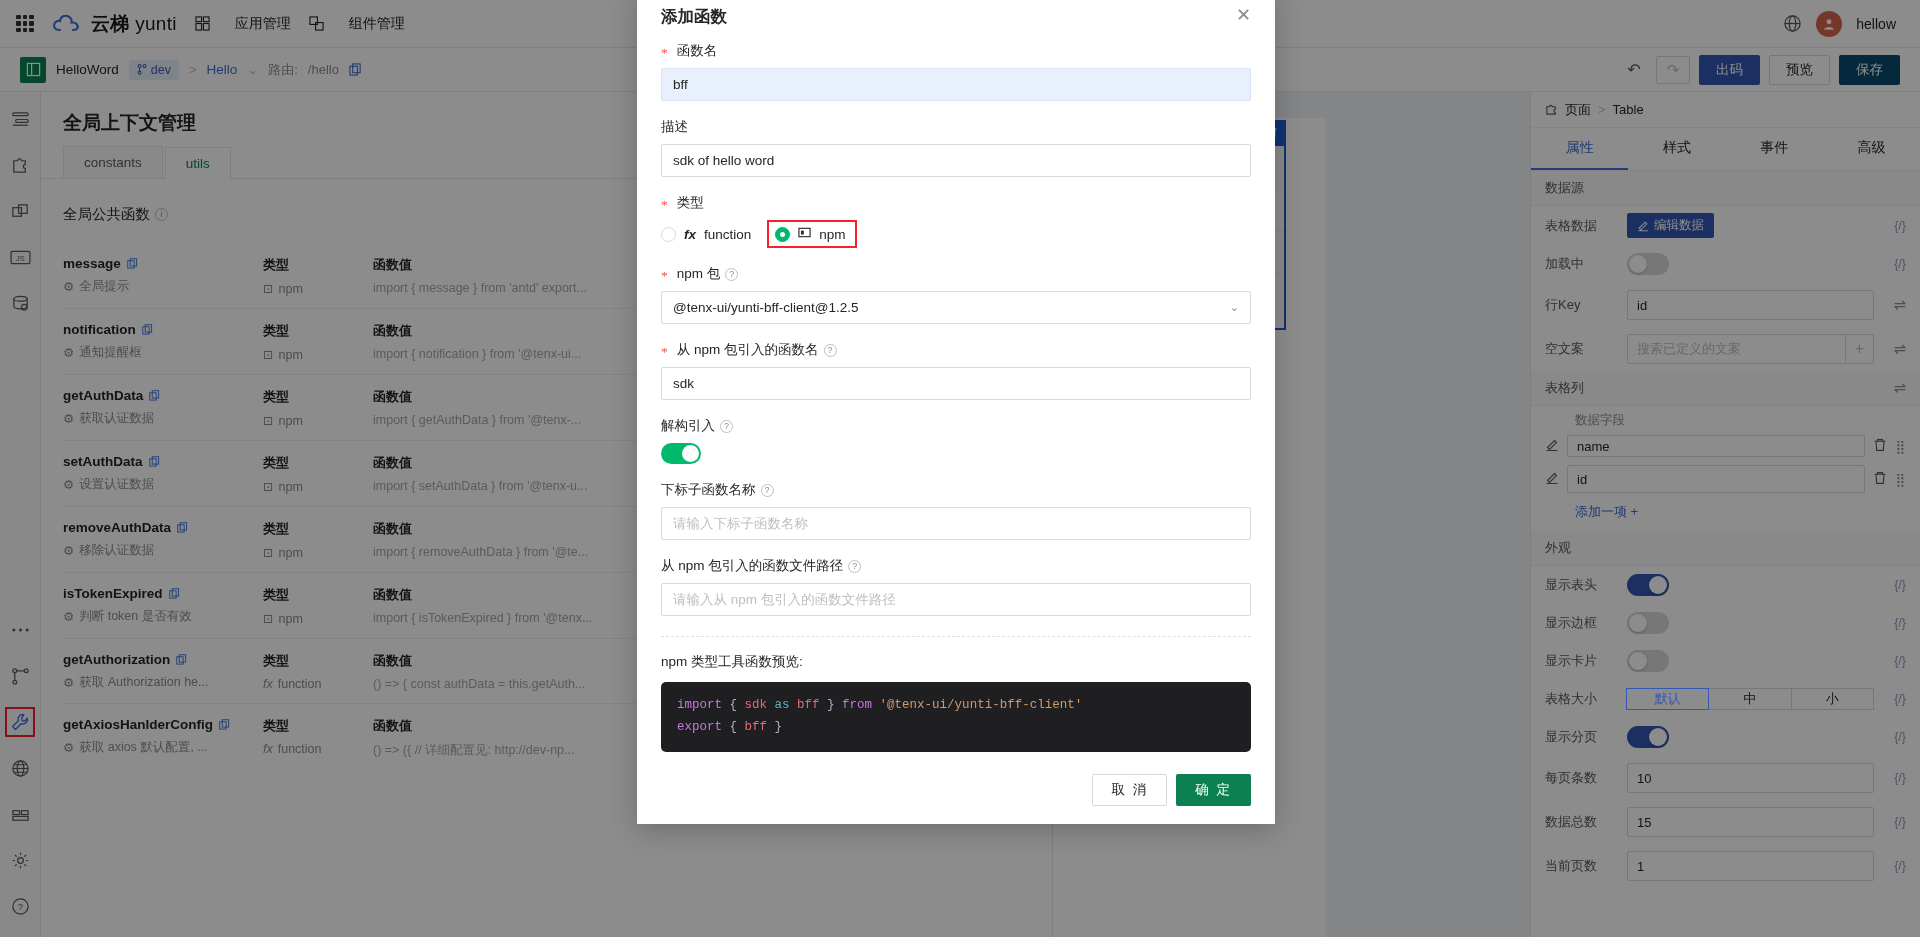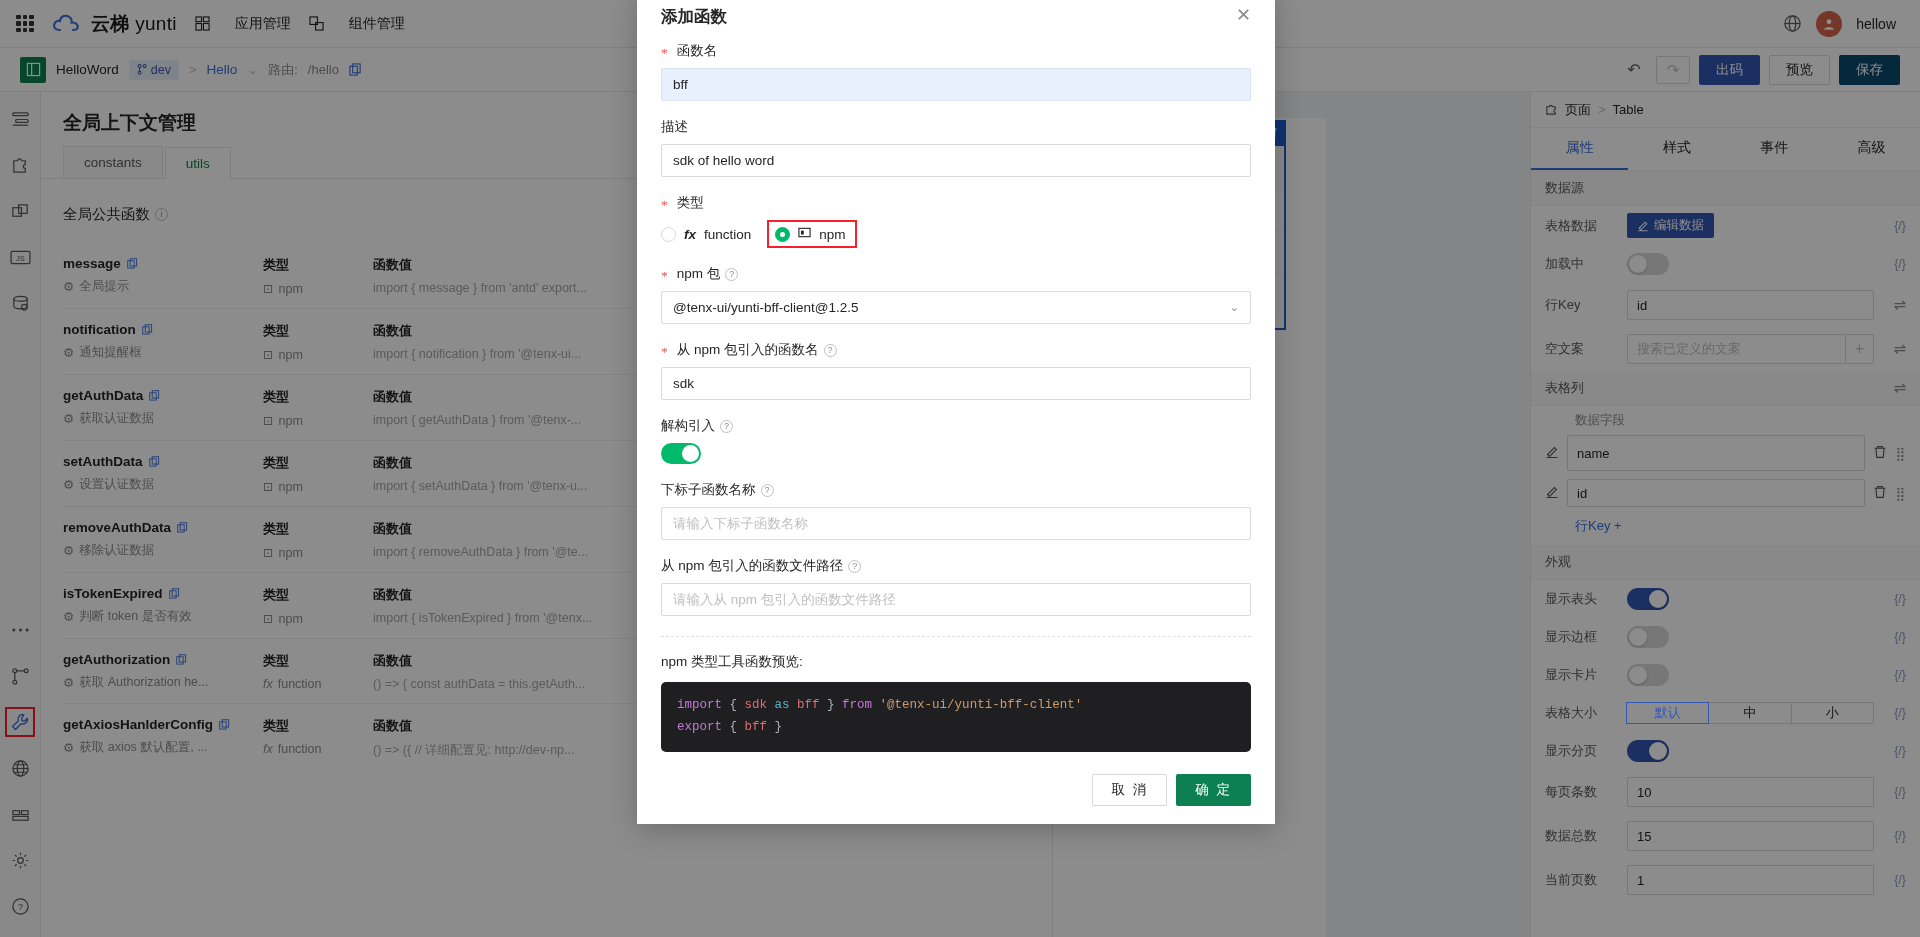--- a/index.html
+++ b/index.html
@@ -471,21 +471,21 @@
       <span class="pcode swap-ico" style="margin-left:auto">⇌</span>
     </div>
 
     <div class="subfield-label">数据字段</div>
     <div class="fieldrow">
       <span class="edit">
         <svg width="14" height="14" viewBox="0 0 14 14">
               <path d="M1.5 12.5h11M2.5 9.5L9.5 2.5l2 2-7 7z" fill="none" stroke="#595959" stroke-width="1.1"></path>
             </svg>
       </span>
-      <div class="pinput" style="height:36px">name</div>
+      <div class="pinput" style="height:22px">name</div>
       <span class="del">
         <svg width="14" height="14" viewBox="0 0 14 14">
               <path d="M1.5 3.2h11M4.5 3.2V1.6h5v1.6M3 3.2l.7 9.2h6.6l.7-9.2z" fill="none" stroke="#595959" stroke-width="1.1"></path>
             </svg>
       </span>
       <span class="drag">⣿</span>
     </div>
     <div class="fieldrow">
       <span class="edit">
         <svg width="14" height="14" viewBox="0 0 14 14">
@@ -493,21 +493,21 @@
             </svg>
       </span>
       <div class="pinput" style="height:28px">id</div>
       <span class="del">
         <svg width="14" height="14" viewBox="0 0 14 14">
               <path d="M1.5 3.2h11M4.5 3.2V1.6h5v1.6M3 3.2l.7 9.2h6.6l.7-9.2z" fill="none" stroke="#595959" stroke-width="1.1"></path>
             </svg>
       </span>
       <span class="drag">⣿</span>
     </div>
-    <div class="addlink">行Key +</div>
+    <div class="addlink">添加一项 +</div>
 
     <div class="sect-title">外观</div>
 
     <div class="prow">
       <div class="plabel">显示表头</div>
       <div class="pctl">
         <div class="switch on">
               <div class="knob"></div>
             </div>
       </div>

